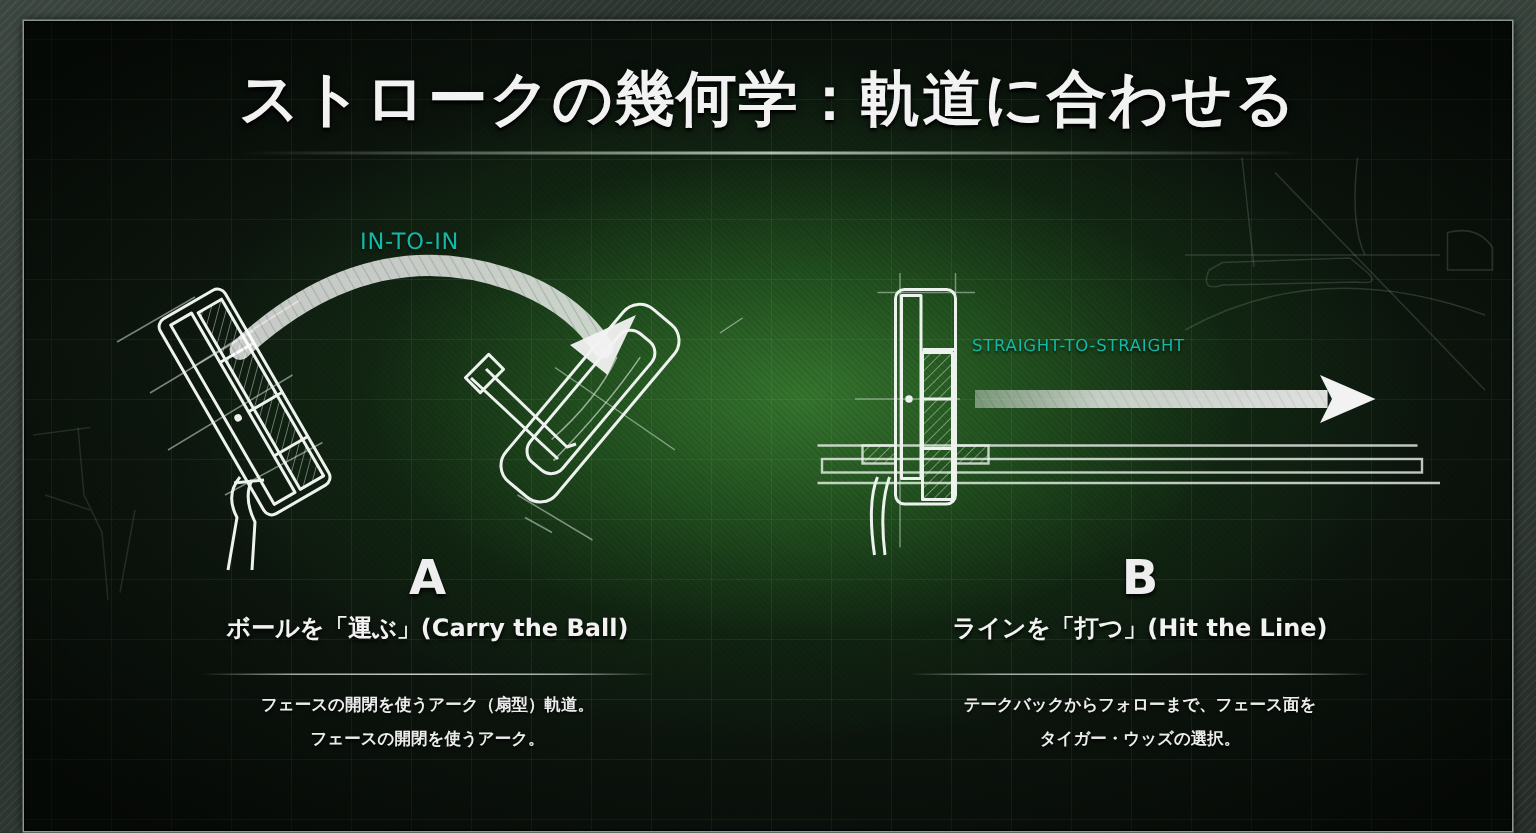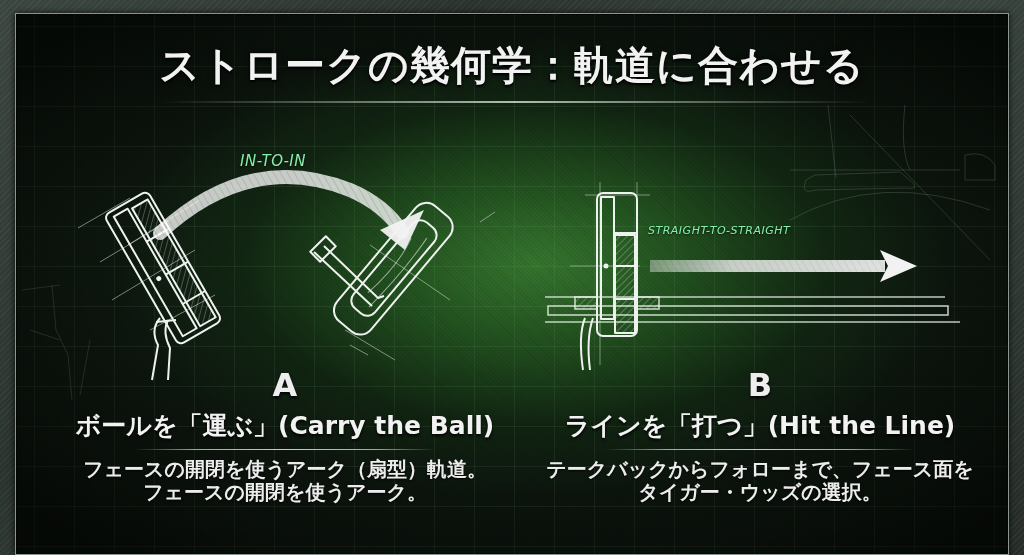--- a/index.html
+++ b/index.html
@@ -49,49 +49,49 @@
     text-shadow: 0 2px 2px rgba(0,0,0,0.9), 0 0 6px rgba(0,0,0,0.6);
   }
   .title-rule {
     position: absolute; left: 160px; top: 101px; width: 710px; height: 2px;
     background: linear-gradient(90deg, rgba(200,220,200,0) 0%, rgba(200,220,200,0.25) 15%, rgba(230,240,230,0.75) 50%, rgba(200,220,200,0.25) 85%, rgba(200,220,200,0) 100%);
   }
 
   svg.sketch { position: absolute; left: 0; top: 0; width: 1024px; height: 555px; pointer-events: none; }
 
   .path-label {
-    position: absolute; font-family: "DejaVu Sans", sans-serif; font-style: italic;
-    color: #86efac; font-size: 15px; letter-spacing: 0.5px;
+    position: absolute; font-family: "DejaVu Sans", sans-serif; 
+    color: #14b8a6; font-size: 15px; letter-spacing: 0.5px;
     text-shadow: 0 1px 2px rgba(0,0,0,0.7);
     text-align: right;
   }
   .label-a { left: 240px; top: 152px; }
   .label-b { left: 648px; top: 224px; font-size: 11px; }
 
   .col { position: absolute; text-align: center; color: #f0f0f0; }
   .col-a { left: 70px; width: 430px; }
   .col-b { left: 540px; width: 440px; }
   .letter {
     position: absolute; top: 366px; width: 100%; text-align: center;
     font-family: "DejaVu Sans", sans-serif; font-weight: bold; font-size: 32px;
     color: #eeeeee; text-shadow: 0 2px 3px rgba(0,0,0,0.9);
   }
   .heading {
     position: absolute; top: 409px; width: 100%; text-align: center;
-    font-family: "DejaVu Sans", sans-serif; font-weight: bold; font-size: 25px;
+    font-family: "DejaVu Sans", sans-serif; font-weight: bold; font-size: 16px;
     color: #f2f2f2; text-shadow: 0 2px 3px rgba(0,0,0,0.9);
     white-space: nowrap;
   }
   .divider {
     position: absolute; top: 449px; left: 15%; width: 70%; height: 1px;
     background: linear-gradient(90deg, rgba(220,230,220,0) 0%, rgba(220,230,220,0.7) 20%, rgba(230,240,230,0.85) 50%, rgba(220,230,220,0.7) 80%, rgba(220,230,220,0) 100%);
   }
   .desc {
     position: absolute; top: 458px; width: 100%; text-align: center;
-    font-family: "DejaVu Sans", sans-serif; font-weight: bold; font-size: 20px;
+    font-family: "DejaVu Sans", sans-serif; font-weight: bold; font-size: 11px;
     line-height: 23px; color: #ececec; text-shadow: 0 1px 2px rgba(0,0,0,0.9);
   }
   .desc span { display: block; white-space: nowrap; }
 </style>
 </head>
 <body>
 
 <div class="frame"></div>
 <div class="board">
   <div class="grid"></div>

